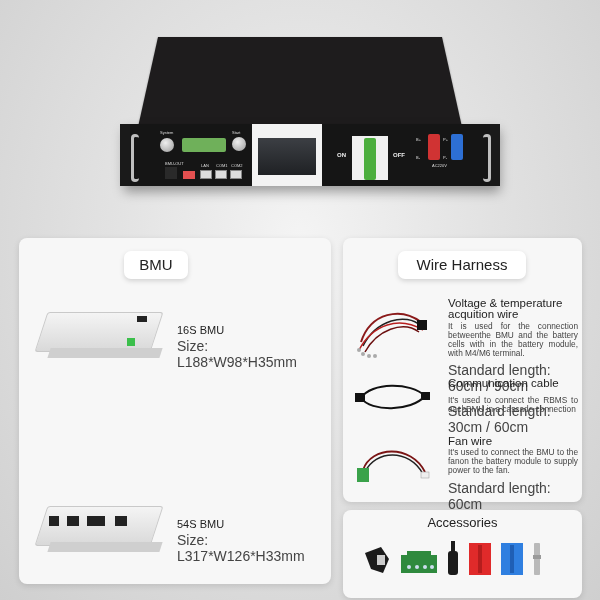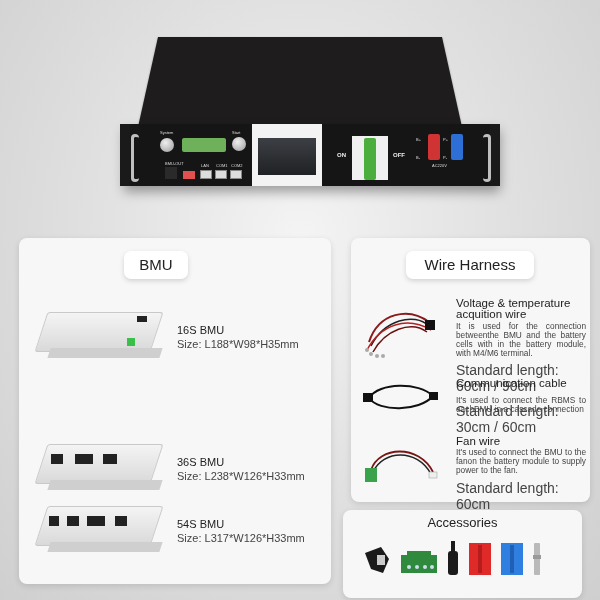--- a/index.html
+++ b/index.html
@@ -41,41 +41,41 @@
   .onoff { position: absolute; top: 152px; color: #eee; font-size: 6px; font-weight: bold; }
   .plug { position: absolute; top: 134px; width: 12px; height: 26px; border-radius: 2px; }
   .plug.red { left: 428px; background: #d03333; }
   .plug.blue { left: 451px; background: #2d6fd4; }
   
   .panel {
     position: absolute; background: #f7f7f7; border-radius: 8px;
     box-shadow: 0 2px 6px rgba(0,0,0,.12);
   }
   .panel.bmu { left: 19px; top: 238px; width: 312px; height: 346px; padding-left: 38px; }
-  .panel.wire { left: 343px; top: 238px; width: 239px; height: 264px; margin-left: 8px; }
+  .panel.wire { left: 343px; top: 238px; width: 239px; height: 264px; }
   .panel.acc { left: 343px; top: 510px; width: 239px; height: 88px; }
   .pill {
     position: absolute; background: #fff; border-radius: 7px;
     box-shadow: 0 2px 5px rgba(0,0,0,.15);
     font-size: 15px; color: #222; text-align: center; line-height: 28px;
   }
   .pill.bmu { left: 105px; top: 13px; width: 64px; height: 28px; }
   .pill.wire { left: 55px; top: 13px; width: 128px; height: 28px; }
   
   .bmu-item { position: absolute; left: 0; width: 312px; height: 70px; }
   .box3d { position: absolute; left: 22px; top: 8px; width: 116px; height: 40px; border-radius: 3px; transform: skewX(-18deg); }
   .box3d.white { background: linear-gradient(#f4f4f4, #d9d9d9); border: 1px solid #c9c9c9; }
   .box3d.black { background: linear-gradient(#2b2b2b, #0f0f0f); }
   .box-side { position: absolute; left: 30px; top: 44px; width: 112px; height: 10px; transform: skewX(-18deg); }
   .box-side.white { background: #cfcfcf; }
   .box-side.black { background: #222; }
   .slot { position: absolute; top: 18px; height: 10px; background: #222; }
   .gcon { position: absolute; width: 8px; height: 8px; background: #3bbf4b; }
   .bmu-name { position: absolute; left: 158px; top: 20px; font-size: 11px; color: #222; }
-  .bmu-size { position: absolute; left: 158px; top: 34px; font-size: 11px; color: #444; }
+  .bmu-size { position: absolute; left: 158px; top: 34px; font-size: 14px; color: #444; }
   
   .wire-item { position: absolute; left: 0; width: 239px; }
   .wire-img { position: absolute; left: 8px; width: 82px; }
   .wire-title { position: absolute; left: 105px; font-size: 11.5px; color: #222; line-height: 11px; }
   .wire-desc { position: absolute; left: 105px; width: 130px; font-size: 8.3px; color: #444; line-height: 9px; text-align: justify; }
   .wire-len { position: absolute; left: 105px; font-size: 14px; color: #444; }
   .acc-title { position: absolute; left: 0; width: 239px; top: 5px; text-align: center; font-size: 13px; color: #222; }
   .acc-row { position: absolute; left: 20px; top: 27px; display: flex; gap: 10px; align-items: flex-end; height: 38px; }
   .acc { display: block; }
 </style>
@@ -126,31 +126,20 @@
       <div class="box3d white"></div>
         <div class="box-side white"></div>
       <div class="slot" style="left:118px;top:12px;width:10px;height:6px"></div>
       <div class="gcon" style="left:108px;top:34px"></div>
     </div>
     <div class="bmu-name">16S BMU</div>
     <div class="bmu-size">Size: L188*W98*H35mm</div>
   </div>
 
 
-  <div class="bmu-item" style="top:198px">
-    <div>
-      <div class="box3d white"></div>
-        <div class="box-side white"></div>
-      <div class="slot" style="left:32px;width:12px"></div>
-      <div class="slot" style="left:56px;width:18px"></div>
-      <div class="slot" style="left:84px;width:14px"></div>
-    </div>
-    <div class="bmu-name">36S BMU</div>
-    <div class="bmu-size">Size: L238*W126*H33mm</div>
-  </div>
 
   <div class="bmu-item" style="top:260px">
     <div>
       <div class="box3d white"></div>
         <div class="box-side white"></div>
       <div class="slot" style="left:30px;width:10px"></div>
       <div class="slot" style="left:48px;width:12px"></div>
       <div class="slot" style="left:68px;width:18px"></div>
       <div class="slot" style="left:96px;width:12px"></div>
     </div>

